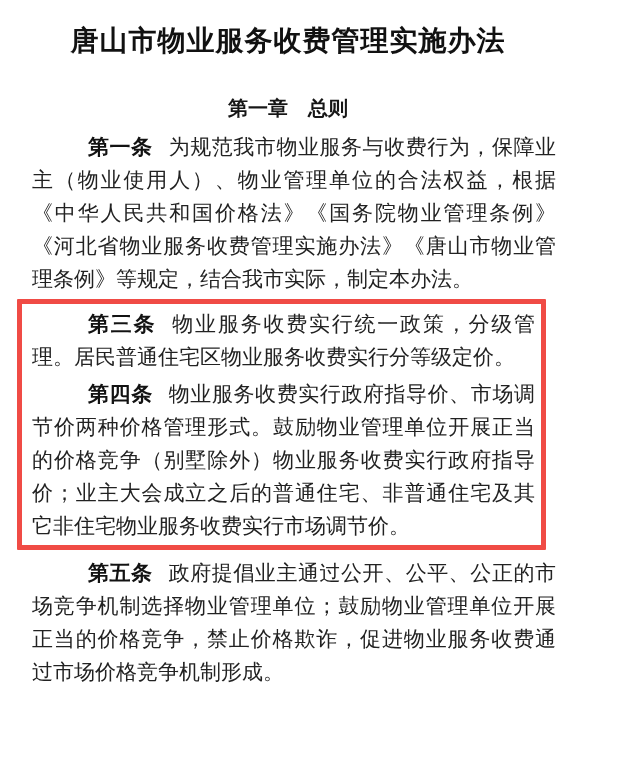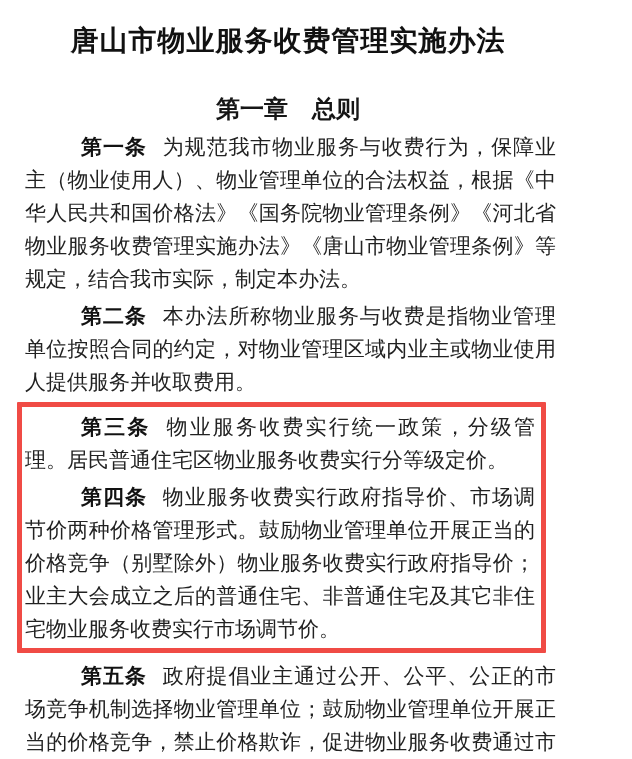--- a/index.html
+++ b/index.html
@@ -24,32 +24,32 @@
     padding-top: 24px;
     font-size: 28px;
     line-height: 34px;
     font-weight: bold;
     text-align: center;
     letter-spacing: 1px;
     color: #111111;
   }
   .chapter {
     margin: 38px 0 0 0;
-    font-size: 24px;
+    font-size: 20px;
     line-height: 25px;
     font-weight: bold;
     text-align: center;
     font-family: "Liberation Sans", "DejaVu Sans", sans-serif;
     color: #161616;
   }
   .content {
     margin-top: 9px;
   }
   .para {
-    margin: 0 0 3px 0;
+    margin: 0 0 3px 7px;
     padding: 0 20px 0 25px;
     font-size: 21px;
     line-height: 33px;
     text-align: justify;
     text-indent: 56px;
     color: #222222;
   }
   .art-num {
     font-weight: bold;
     font-family: "Liberation Sans", "DejaVu Sans", sans-serif;
@@ -76,21 +76,20 @@
 <main class="doc">
 
   <h1 class="title">唐山市物业服务收费管理实施办法</h1>
 
   <h2 class="chapter">第一章　总则</h2>
 
   <div class="content">
 
     <p class="para"><span class="art-num">第一条</span><span>为规范我市物业服务与收费行为，保障业主（物业使用人）、物业管理单位的合法权益，根据《中华人民共和国价格法》《国务院物业管理条例》《河北省物业服务收费管理实施办法》《唐山市物业管理条例》等规定，结合我市实际，制定本办法。</span></p>
 
-    <p class="para"><span class="art-num">第二条</span><span>本办法所称物业服务与收费是指物业管理单位按照合同的约定，对物业管理区域内业主或物业使用人提供服务并收取费用。</span></p>
 
     <div class="highlight-box" style="border-color: rgb(240, 75, 69);">
 
       <p class="para"><span class="art-num">第三条</span><span>物业服务收费实行统一政策，分级管理。居民普通住宅区物业服务收费实行分等级定价。</span></p>
 
       <p class="para"><span class="art-num">第四条</span><span>物业服务收费实行政府指导价、市场调节价两种价格管理形式。鼓励物业管理单位开展正当的价格竞争（别墅除外）物业服务收费实行政府指导价；业主大会成立之后的普通住宅、非普通住宅及其它非住宅物业服务收费实行市场调节价。</span></p>
 
     </div>
 
     <p class="para"><span class="art-num">第五条</span><span>政府提倡业主通过公开、公平、公正的市场竞争机制选择物业管理单位；鼓励物业管理单位开展正当的价格竞争，禁止价格欺诈，促进物业服务收费通过市场价格竞争机制形成。</span></p>

